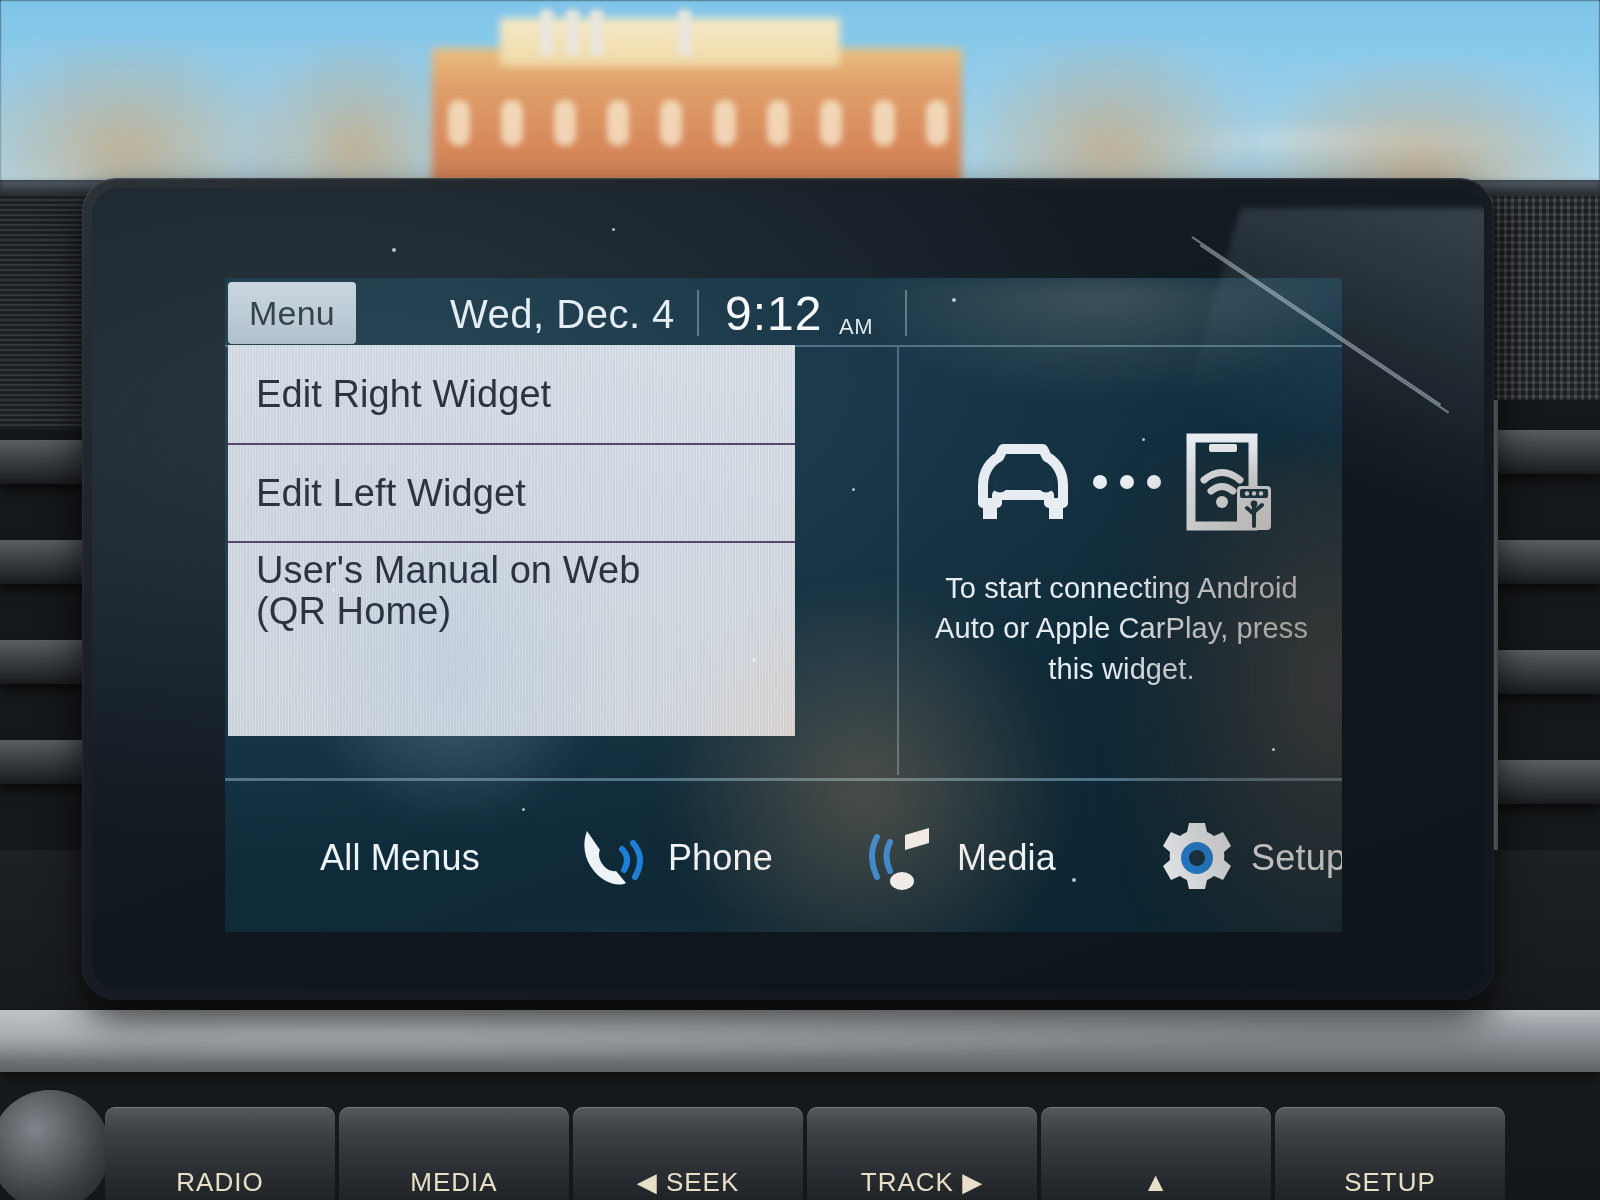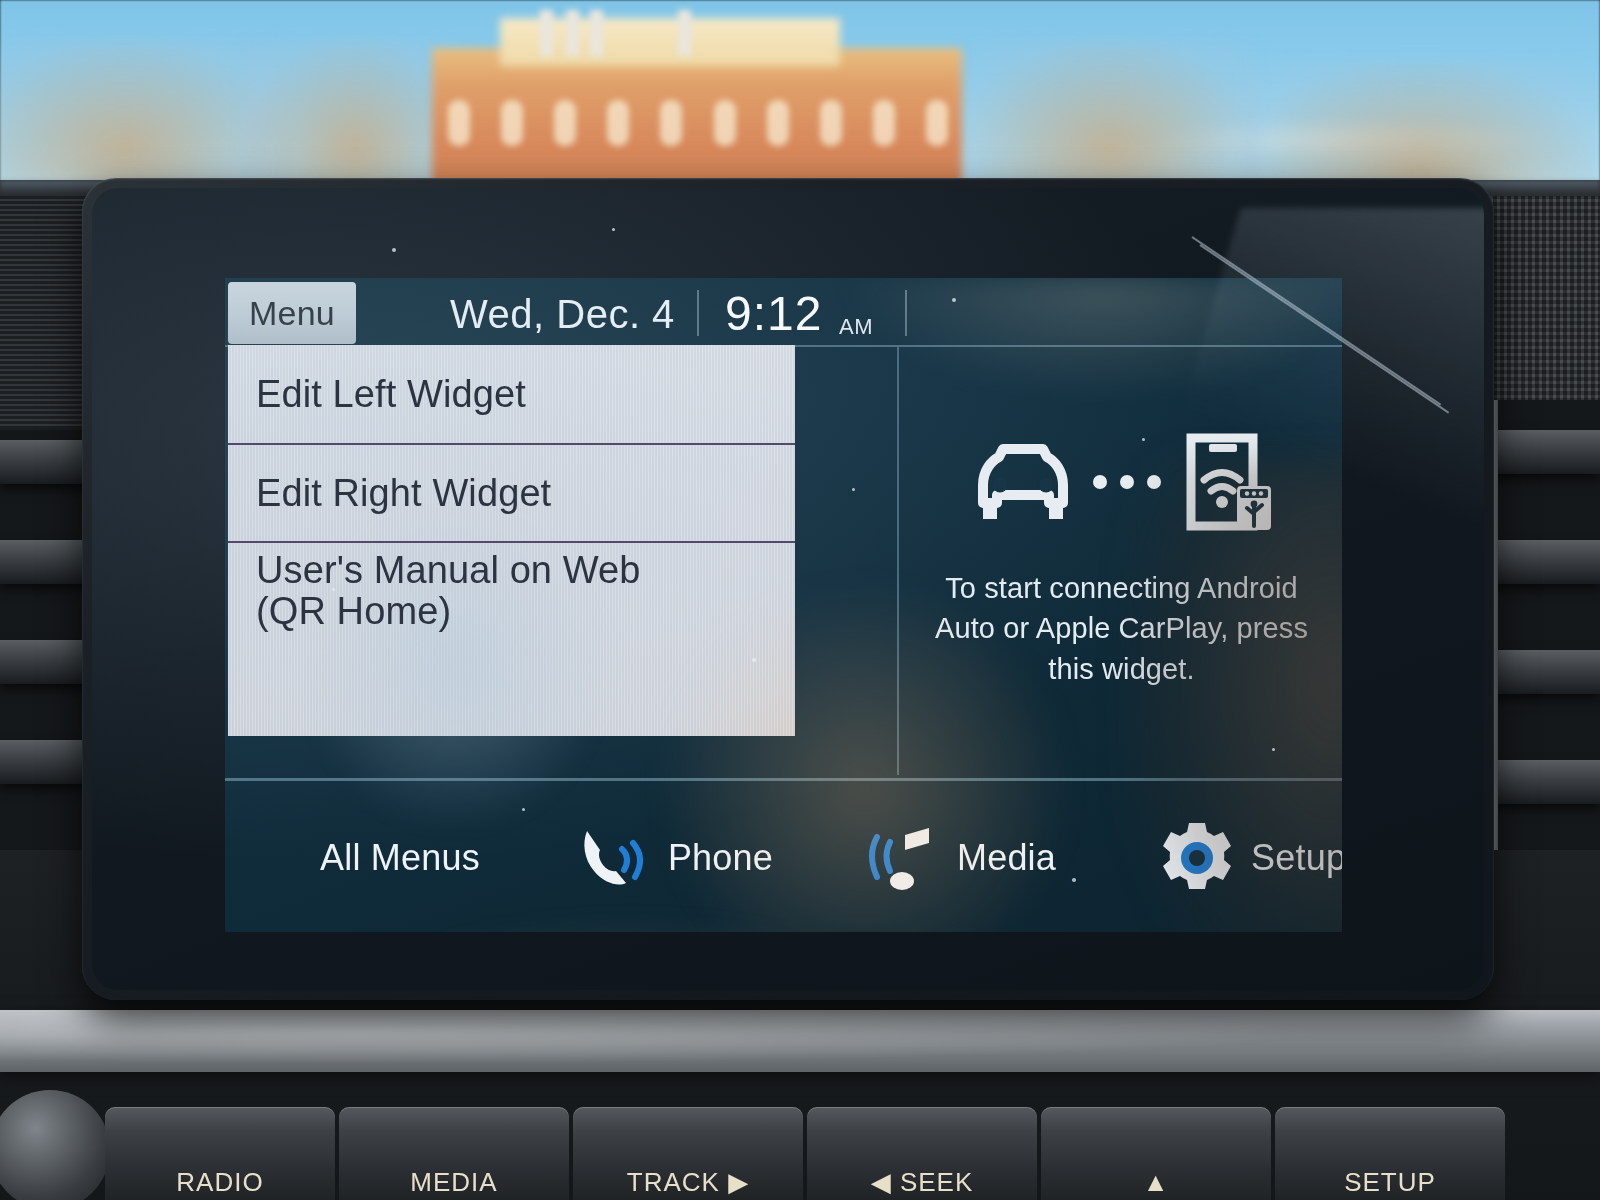--- a/index.html
+++ b/index.html
@@ -364,24 +364,24 @@
   <div class="knob"></div>
 
   <div class="btn-row">
     <div class="hw-btn">
         <span>RADIO</span>
       </div>
     <div class="hw-btn">
         <span>MEDIA</span>
       </div>
     <div class="hw-btn">
+        <span>◀ SEEK</span>
+      </div>
+    <div class="hw-btn">
         <span>TRACK ▶</span>
-      </div>
-    <div class="hw-btn">
-        <span>◀ SEEK</span>
       </div>
     <div class="hw-btn">
         <span>▲</span>
       </div>
     <div class="hw-btn">
         <span>SETUP</span>
       </div>
   </div>
 
   <div id="headunit">
@@ -396,24 +396,24 @@
           <div id="status-time">9:12</div>
           <div id="status-ampm">AM</div>
           <div class="status-sep" style="left:680px;"></div>
         </div>
 
         <div id="hdivider"></div>
         <div id="vdivider"></div>
 
         <div id="menu-panel">
           <div class="menu-item">
+            <span>Edit Right Widget</span>
+          </div>
+          <div class="menu-item">
             <span>Edit Left Widget</span>
-          </div>
-          <div class="menu-item">
-            <span>Edit Right Widget</span>
           </div>
           <div class="menu-item two-line">
             <span>User's Manual on Web</span>
             <span>(QR Home)</span>
           </div>
         </div>
 
         <div id="widget">
           <div id="widget-icons">
 

